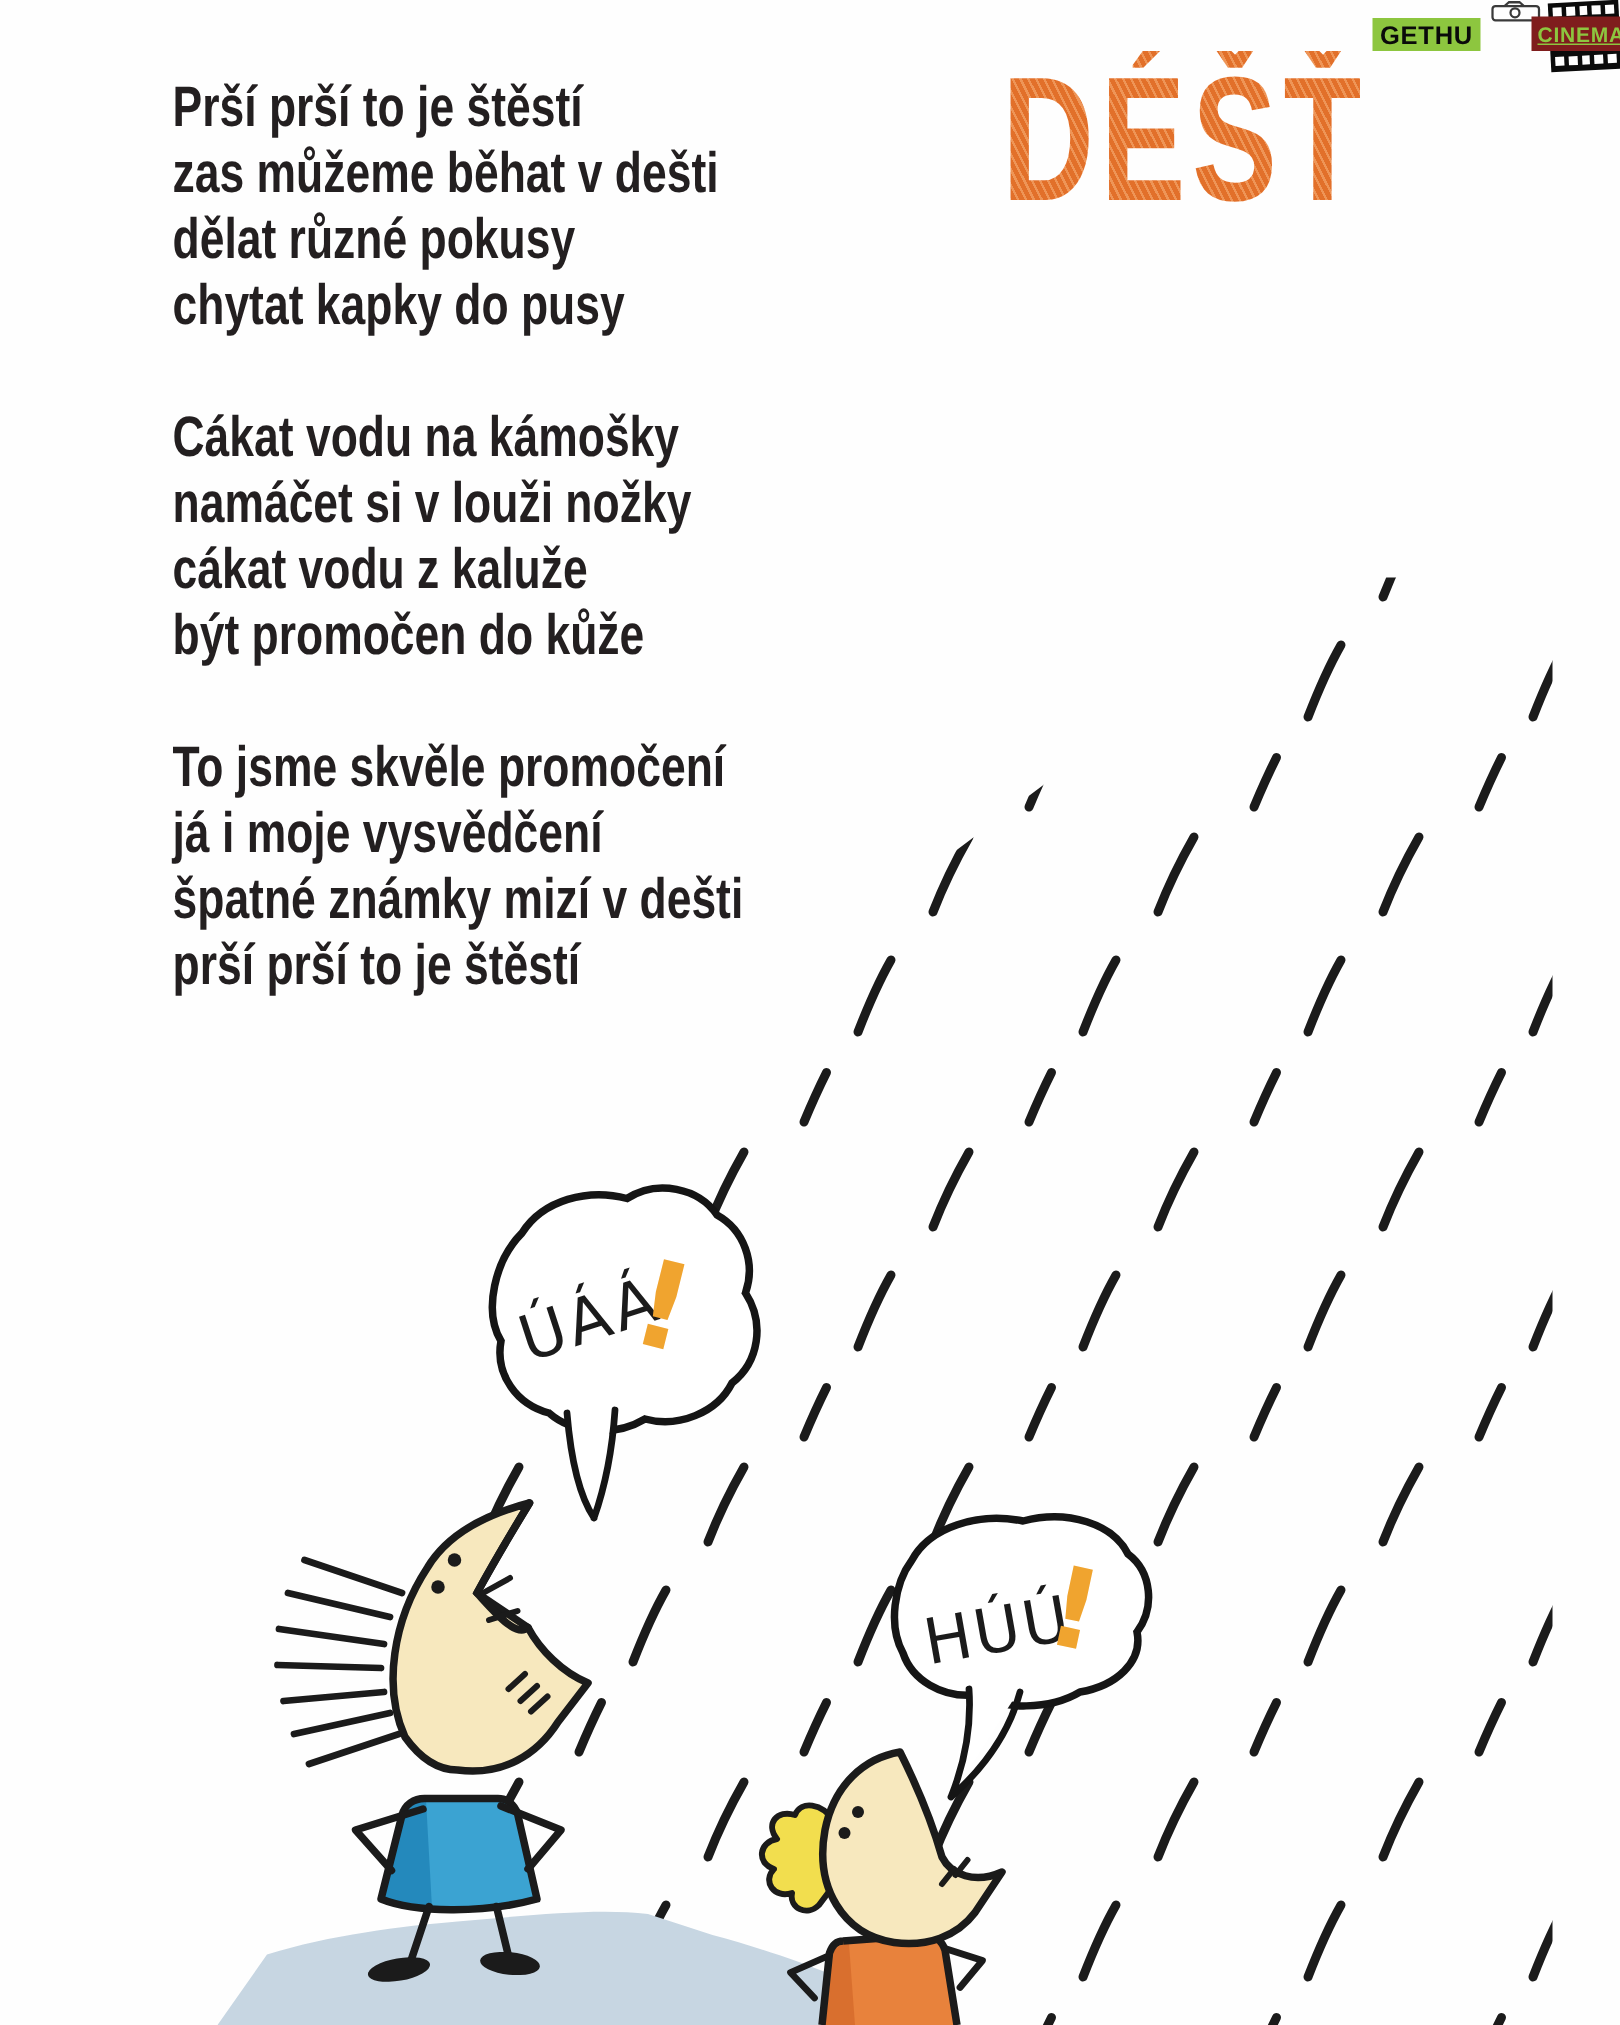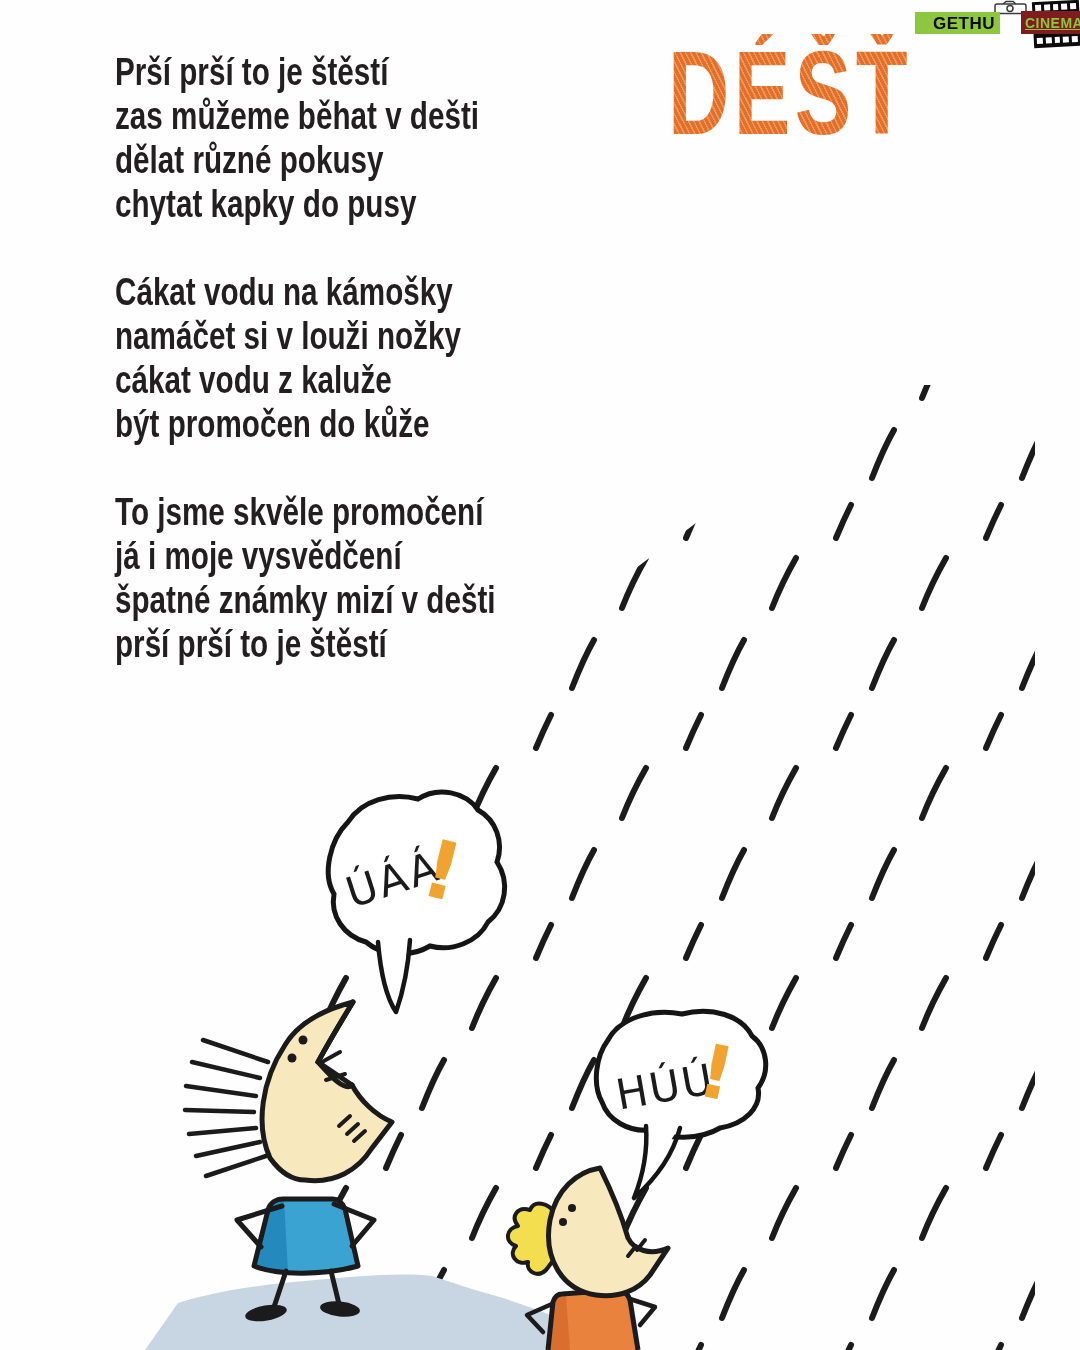--- a/index.html
+++ b/index.html
@@ -13,21 +13,21 @@
   .title{position:absolute;left:668px;top:34px;font-size:118px;line-height:118px;font-weight:900;
          letter-spacing:6px;color:#e2702a;transform:scaleX(0.72);transform-origin:left top;
          white-space:nowrap;}
   @supports ((-webkit-background-clip:text)){
     .title{background:repeating-linear-gradient(55deg,#e2702a 0 4px,#ee9557 4px 6px);
            -webkit-background-clip:text;background-clip:text;color:transparent;}
   }
   
   .wm{position:absolute;left:913px;top:0;width:167px;height:58px;}
   .wm-green{position:absolute;left:2px;top:12px;background:#8dc63f;color:#0a0a0a;
-            font-weight:800;font-size:17px;line-height:17px;padding:3px 5px 2px 18px;letter-spacing:0.5px;}
+            font-weight:800;font-size:17px;line-height:17px;padding:3px 5px 2px 5px;letter-spacing:0.5px;}
   .wm-black{position:absolute;left:108px;top:11px;background:#7f1d1d;color:#8dc63f;
             font-weight:800;font-size:14px;line-height:14px;padding:5px 4px 4px 4px;letter-spacing:0.5px;text-decoration:underline;}
   .wm-cam{position:absolute;left:80px;top:0;}
   .wm-film{position:absolute;right:0;top:1px;width:47px;height:46px;background:#0b0b0b;
            transform:rotate(-3deg);}
   .wm-film .row{position:absolute;left:3px;right:3px;height:6px;display:flex;gap:3px;}
   .wm-film .row.t{top:3px;} .wm-film .row.b{bottom:4px;}
   .wm-film .sq{width:6px;height:6px;background:#fefefe;}
   .illu{position:absolute;left:0;top:0;}
 </style>

